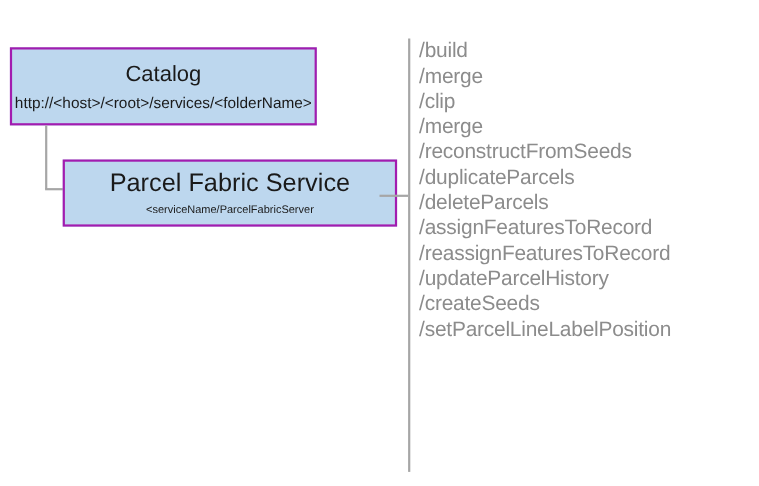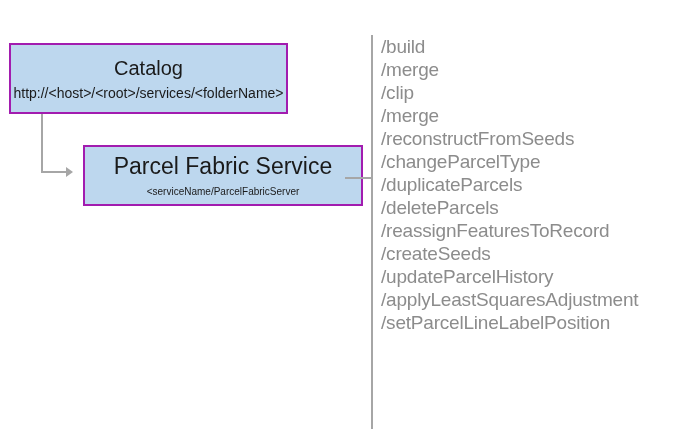--- a/index.html
+++ b/index.html
@@ -20,21 +20,21 @@
     background: #BDD7EE;
     border: 2px solid #a21caf;
     display: flex;
     flex-direction: column;
     align-items: center;
     justify-content: center;
     color: #1a1a1a;
     text-align: left;
   }
   .node-catalog { left: 9px;  top: 43px;  width: 279px; height: 71px; }
-  .node-service { left: 83px; top: 145px; width: 280px; height: 61px; }
+  .node-service { left: 57px; top: 145px; width: 304px; height: 61px; }
 
   .node-title { white-space: nowrap; line-height: 1.1; }
   .node-catalog .node-title { font-size: 20px; }
   .node-service .node-title { font-size: 23px; }
 
   .node-sub { white-space: nowrap; margin-top: 6px; }
   .node-catalog .node-sub { font-size: 14px; }
   .node-service .node-sub { font-size: 10px; }
 
   
@@ -87,23 +87,22 @@
   <div class="seg seg-service-h"></div>
 
   <div class="seg divider"></div>
 
   <div class="endpoint-list">
       <div class="endpoint">/build</div>
       <div class="endpoint">/merge</div>
       <div class="endpoint">/clip</div>
       <div class="endpoint">/merge</div>
       <div class="endpoint">/reconstructFromSeeds</div>
-      <div class="endpoint">/changeParcelType</div>
       <div class="endpoint">/duplicateParcels</div>
       <div class="endpoint">/deleteParcels</div>
+      <div class="endpoint">/assignFeaturesToRecord</div>
       <div class="endpoint">/reassignFeaturesToRecord</div>
+      <div class="endpoint">/updateParcelHistory</div>
       <div class="endpoint">/createSeeds</div>
-      <div class="endpoint">/updateParcelHistory</div>
-      <div class="endpoint">/applyLeastSquaresAdjustment</div>
       <div class="endpoint">/setParcelLineLabelPosition</div>
     </div>
 
 </div>
 
 </body></html>

